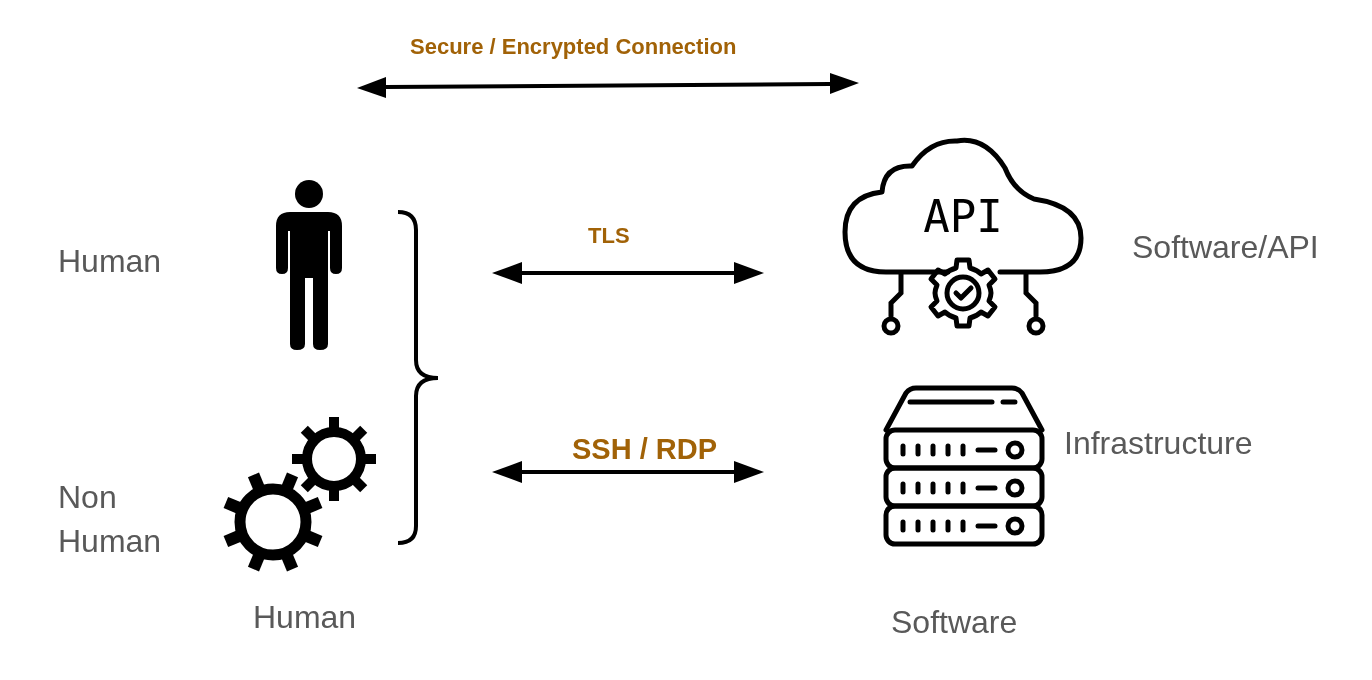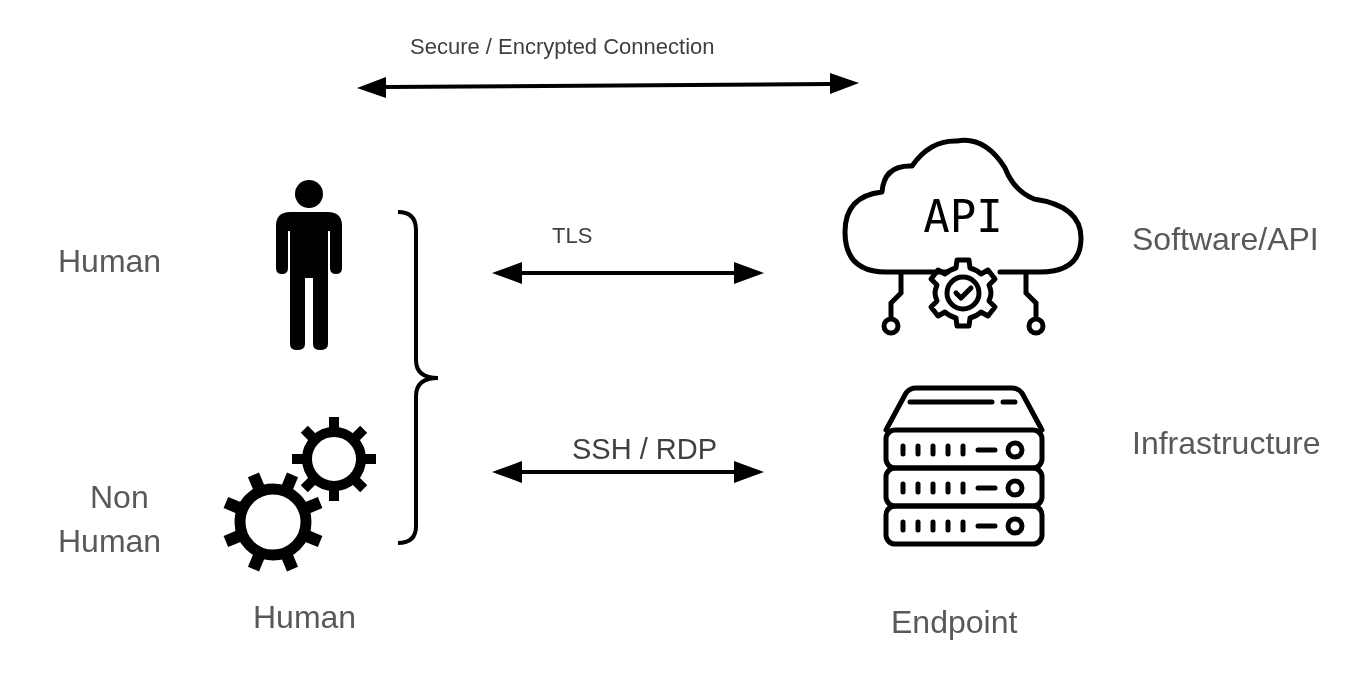--- a/index.html
+++ b/index.html
@@ -1,53 +1,53 @@
 <!DOCTYPE html>
 <html><head>
 <meta charset="utf-8">
 <style>
   html, body { margin: 0; padding: 0; background: #ffffff; }
   body { width: 1372px; height: 680px; position: relative; overflow: hidden; font-family: "Liberation Sans", sans-serif; }
   .lbl { position: absolute; color: #595959; font-family: "Liberation Sans", sans-serif; font-size: 32px; line-height: 38px; white-space: nowrap; }
-  .bold { position: absolute; color: #404040; font-family: "Liberation Sans", sans-serif; font-weight: normal; white-space: nowrap; }
+  .bold { position: absolute; color: #a16207; font-family: "Liberation Sans", sans-serif; font-weight: bold; white-space: nowrap; }
   svg { position: absolute; overflow: visible; }
 </style>
 </head>
 <body>
 
 <div class="bold" style="left:410px; top:34px; font-size:22px;">Secure / Encrypted Connection</div>
 
 <svg style="left:0; top:0;" width="1372" height="680">
   <line x1="385" y1="87" x2="830" y2="84" stroke="#000" stroke-width="4"></line>
   <polygon points="357,88 386,77 386,98" fill="#000"></polygon>
   <polygon points="859,83 830,73 830,94" fill="#000"></polygon>
 </svg>
 
-<div class="bold" style="left:552px; top:223px; font-size:22px;">TLS</div>
+<div class="bold" style="left:588px; top:223px; font-size:22px;">TLS</div>
 <svg style="left:0; top:0;" width="1372" height="680">
   <line x1="518" y1="273" x2="738" y2="273" stroke="#000" stroke-width="4"></line>
   <polygon points="492,273 522,262 522,284" fill="#000"></polygon>
   <polygon points="764,273 734,262 734,284" fill="#000"></polygon>
 </svg>
 
 <div class="bold" style="left:572px; top:433px; font-size:29px;">SSH / RDP</div>
 <svg style="left:0; top:0;" width="1372" height="680">
   <line x1="518" y1="472" x2="738" y2="472" stroke="#000" stroke-width="4"></line>
   <polygon points="492,472 522,461 522,483" fill="#000"></polygon>
   <polygon points="764,472 734,461 734,483" fill="#000"></polygon>
 </svg>
 
 <div class="lbl" style="left:58px; top:242px;">Human</div>
-<div class="lbl" style="left:58px; top:478px;margin-left:32px;">Non</div>
+<div class="lbl" style="left:58px; top:478px;">Non</div>
 <div class="lbl" style="left:58px; top:522px;">Human</div>
 <div class="lbl" style="left:253px; top:598px;">Human</div>
 
-<div class="lbl" style="left:1132px; top:220px;">Software/API</div>
-<div class="lbl" style="left:1132px; top:424px;">Infrastructure</div>
-<div class="lbl" style="left:891px; top:603px;">Endpoint</div>
+<div class="lbl" style="left:1132px; top:228px;">Software/API</div>
+<div class="lbl" style="left:1064px; top:424px;">Infrastructure</div>
+<div class="lbl" style="left:891px; top:603px;">Software</div>
 
 <svg style="left:0; top:0;" width="1372" height="680">
   <circle cx="309" cy="194" r="14" fill="#000"></circle>
   <path d="M290,212 Q276,212 276,226 L276,268 Q276,274 282,274 Q288,274 288,268 L288,231 L290,231 L290,344 Q290,350 297,350 Q305,350 305,344 L305,278 L313,278 L313,344 Q313,350 320,350 Q328,350 328,344 L328,231 L330,231 L330,268 Q330,274 336,274 Q342,274 342,268 L342,226 Q342,212 328,212 Z" fill="#000"></path>
 </svg>
 
 <svg style="left:0; top:0;" width="1372" height="680">
   <g transform="translate(334,459)">
     <circle r="27" fill="none" stroke="#000" stroke-width="10"></circle>
     <g fill="#000">

